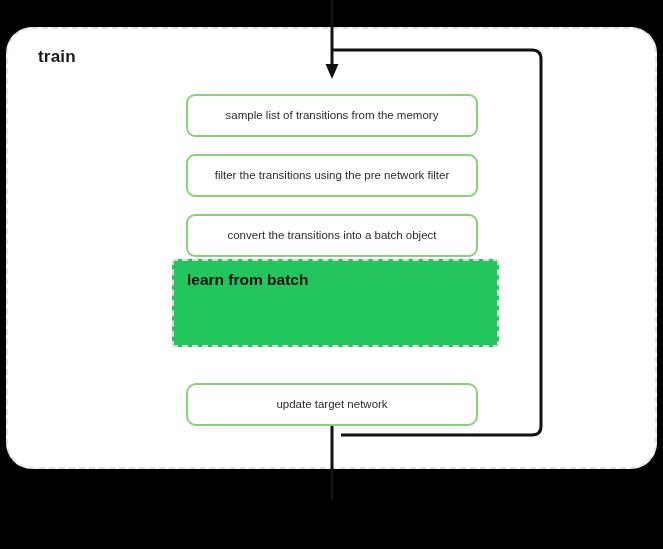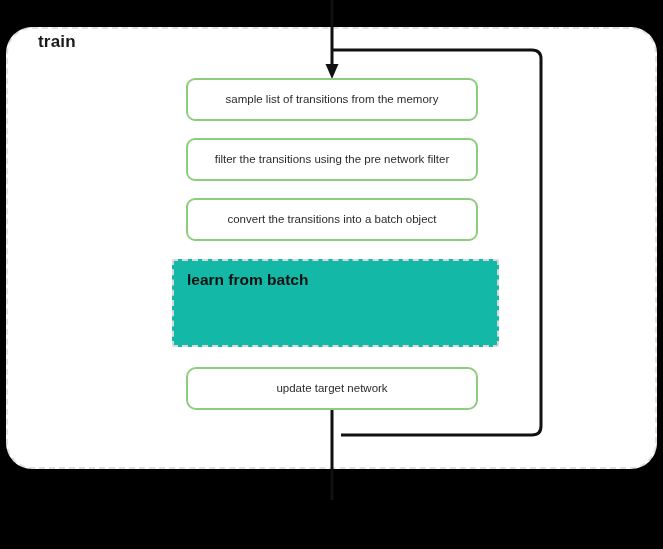--- a/index.html
+++ b/index.html
@@ -25,41 +25,42 @@
     height: 442px;
     box-sizing: border-box;
     background: #ffffff;
     border: 2px dashed #e0e0e0;
     border-radius: 26px;
   }
 
   #train-title {
     position: absolute;
     left: 38px;
-    top: 32px;
+    top: 47px;
     font-size: 17px;
     font-weight: bold;
     color: #1a1a1a;
     letter-spacing: 0.2px;
     white-space: nowrap;
   }
 
   
   .step-box {
     position: absolute;
     left: 186px;
     width: 292px;
     height: 43px;
     box-sizing: border-box;
     background: #ffffff;
     border: 2.5px solid #8cce7e;
     border-radius: 9px;
     display: flex;
     align-items: center;
     justify-content: center;
+    margin-top: 16px;
   }
   .step-box .label {
     font-size: 11.5px;
     color: #2b2b2b;
     text-align: center;
     line-height: 1.2;
     white-space: nowrap;
   }
 
   #step-sample  { top: 78px; }
@@ -68,21 +69,21 @@
   #step-update  { top: 367px; border-radius: 10px; }
 
   
   #learn-box {
     position: absolute;
     left: 172px;
     top: 259px;
     width: 327px;
     height: 88px;
     box-sizing: border-box;
-    background: #14b8a6;
+    background: #22c55e;
     border: 2px dashed #d9d9d9;
     border-radius: 2px;
   }
   #learn-box .label {
     position: absolute;
     left: 13px;
     top: 8px;
     font-size: 15.5px;
     font-weight: bold;
     color: #111111;

